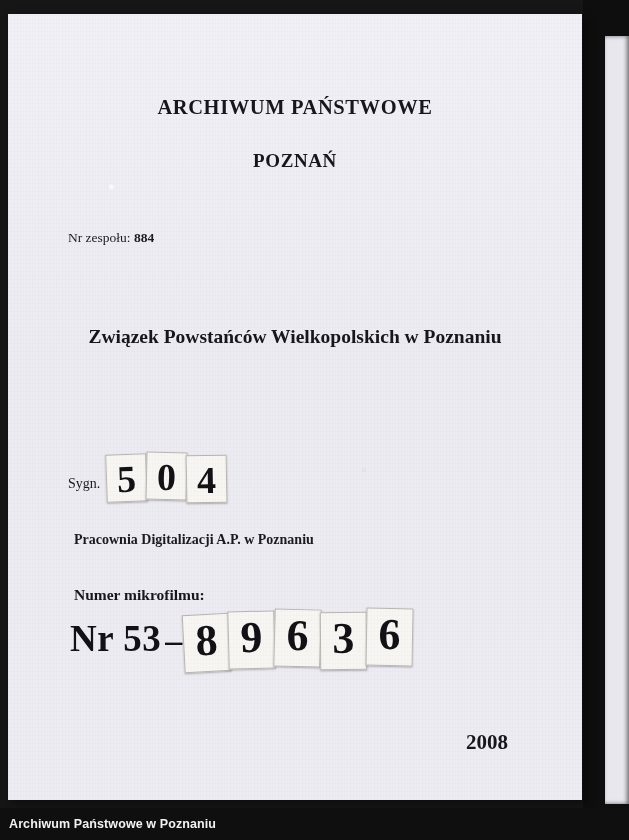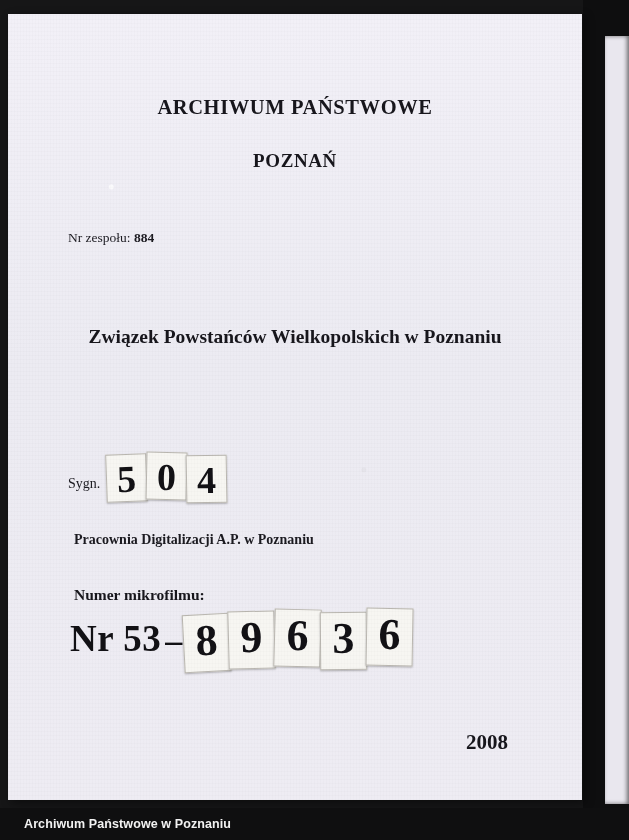--- a/index.html
+++ b/index.html
@@ -191,21 +191,21 @@
     width: 629px; height: 32px;
     background: #0f0f10;
     display: flex;
     align-items: center;
   }
   .caption-text {
     color: #f2f2f2;
     font-family: "Liberation Sans", sans-serif;
     font-size: 12.5px;
     font-weight: bold;
-    padding-left: 24px;
+    padding-left: 9px;
     letter-spacing: .1px;
   }
 </style>
 </head>
 <body>
 
 <div id="stage">
 
   <div class="scan-bg"></div>
   <div class="right-dark-strip"></div>

